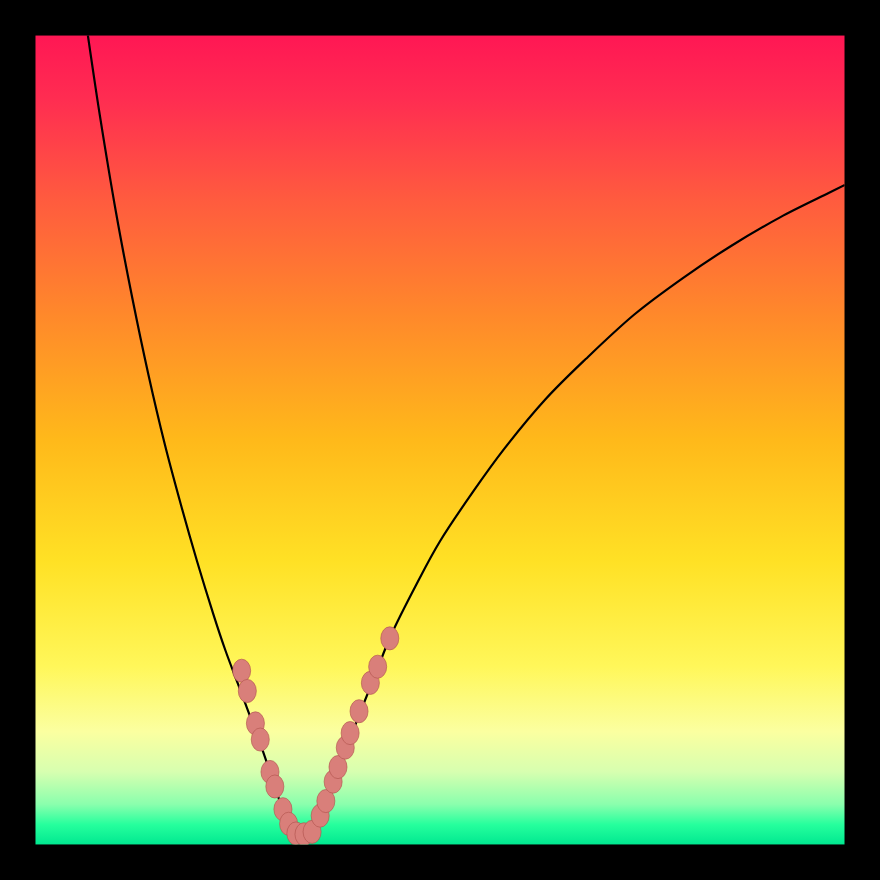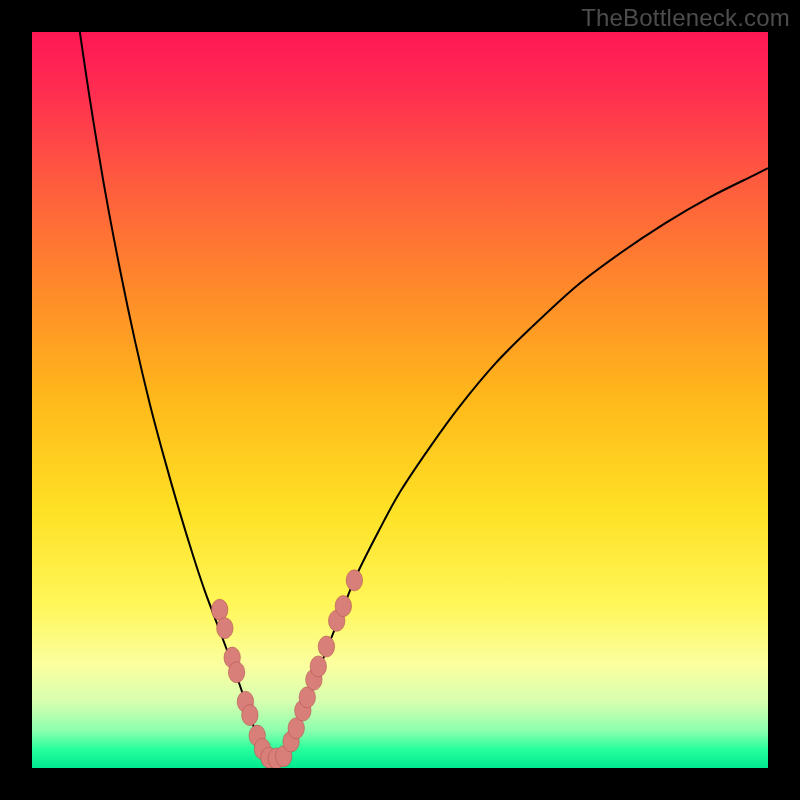--- a/index.html
+++ b/index.html
@@ -88,14 +88,13 @@
           <ellipse cx="275.264" cy="665.344" rx="8.2" ry="10.5" fill="#d97f7a" stroke="#b3564f" stroke-width="0.6"></ellipse>
           <ellipse cx="281.888" cy="647.6800000000001" rx="8.2" ry="10.5" fill="#d97f7a" stroke="#b3564f" stroke-width="0.6"></ellipse>
           <ellipse cx="286.30400000000003" cy="634.432" rx="8.2" ry="10.5" fill="#d97f7a" stroke="#b3564f" stroke-width="0.6"></ellipse>
           <ellipse cx="294.40000000000003" cy="614.56" rx="8.2" ry="10.5" fill="#d97f7a" stroke="#b3564f" stroke-width="0.6"></ellipse>
           <ellipse cx="304.704" cy="588.8" rx="8.2" ry="10.5" fill="#d97f7a" stroke="#b3564f" stroke-width="0.6"></ellipse>
           <ellipse cx="311.328" cy="574.08" rx="8.2" ry="10.5" fill="#d97f7a" stroke="#b3564f" stroke-width="0.6"></ellipse>
           <ellipse cx="322.36799999999994" cy="548.3199999999999" rx="8.2" ry="10.5" fill="#d97f7a" stroke="#b3564f" stroke-width="0.6"></ellipse>
         </g>
     </svg>
   </div>
-  <div class="watermark">TheBottleneck.com</div>
 </div>
 
 </body></html>

